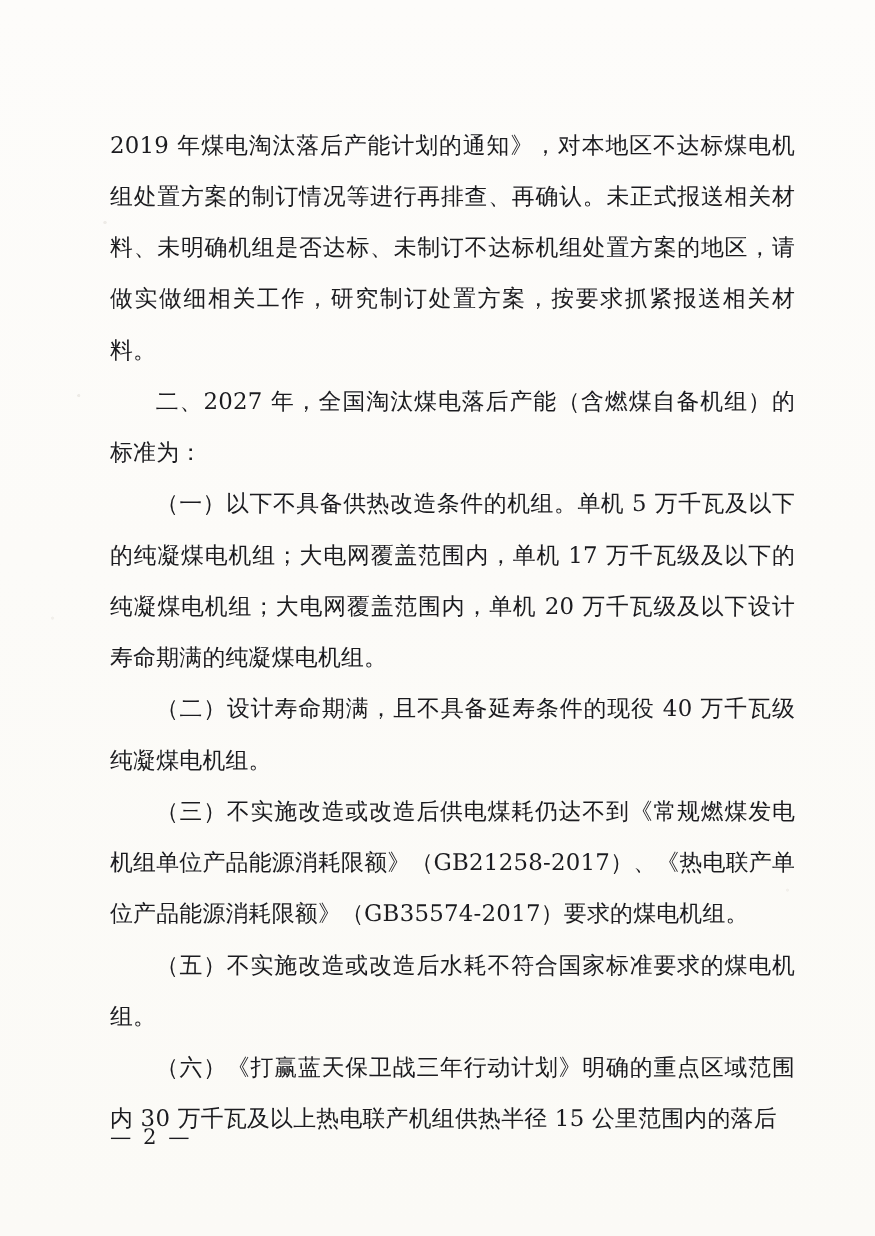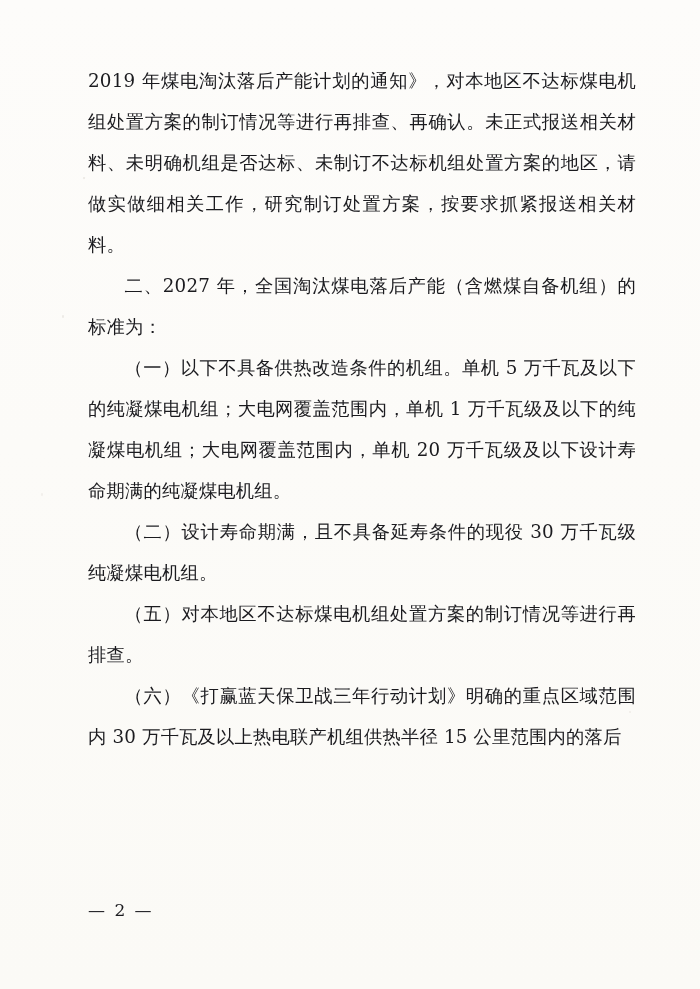--- a/index.html
+++ b/index.html
@@ -23,21 +23,21 @@
       radial-gradient(circle at 9% 32%, rgba(170,160,150,0.18) 0 1.0px, transparent 1.5px),
       radial-gradient(circle at 6% 50%, rgba(190,180,170,0.16) 0 1.0px, transparent 1.5px),
       radial-gradient(circle at 90% 72%, rgba(185,175,165,0.14) 0 1.0px, transparent 1.5px),
       radial-gradient(circle at 78% 12%, rgba(185,175,165,0.12) 0 1.0px, transparent 1.5px),
       linear-gradient(180deg, #fdfcfa 0%, #fcfbf8 45%, #fbfaf6 100%);
     pointer-events: none;
   }
   .page {
     position: absolute;
     inset: 0;
-    padding: 60px 64px 0 88px;
+    padding: 96px 64px 0 88px;
     box-sizing: border-box;
   }
   .body-text {
     font-size: 18.3px;
     line-height: 41px;
     color: #1b1b1f;
     text-align: justify;
     text-justify: inter-ideograph;
     letter-spacing: 0.2px;
   }
@@ -64,22 +64,23 @@
 </style>
 </head>
 <body>
 
 <div class="paper"></div>
 
 <div class="page">
   <div class="body-text">
     <p class="para">2019 年煤电淘汰落后产能计划的通知》，对本地区不达标煤电机组处置方案的制订情况等进行再排查、再确认。未正式报送相关材料、未明确机组是否达标、未制订不达标机组处置方案的地区，请做实做细相关工作，研究制订处置方案，按要求抓紧报送相关材料。</p>
     <p class="indent">二、2027 年，全国淘汰煤电落后产能（含燃煤自备机组）的标准为：</p>
-    <p class="indent">（一）以下不具备供热改造条件的机组。单机 5 万千瓦及以下的纯凝煤电机组；大电网覆盖范围内，单机 1 万千瓦级及以下的纯凝煤电机组；大电网覆盖范围内，单机 20 万千瓦级及以下设计寿命期满的纯凝煤电机组。</p>
-    <p class="indent">（二）设计寿命期满，且不具备延寿条件的现役 30 万千瓦级纯凝煤电机组。</p>
-    <p class="indent">（五）对本地区不达标煤电机组处置方案的制订情况等进行再排查。</p>
+    <p class="indent">（一）以下不具备供热改造条件的机组。单机 5 万千瓦及以下的纯凝煤电机组；大电网覆盖范围内，单机 17 万千瓦级及以下的纯凝煤电机组；大电网覆盖范围内，单机 20 万千瓦级及以下设计寿命期满的纯凝煤电机组。</p>
+    <p class="indent">（二）设计寿命期满，且不具备延寿条件的现役 40 万千瓦级纯凝煤电机组。</p>
+    <p class="indent">（三）不实施改造或改造后供电煤耗仍达不到《常规燃煤发电机组单位产品能源消耗限额》（GB21258-2017）、《热电联产单位产品能源消耗限额》（GB35574-2017）要求的煤电机组。</p>
+    <p class="indent">（五）不实施改造或改造后水耗不符合国家标准要求的煤电机组。</p>
     <p class="indent">（六）《打赢蓝天保卫战三年行动计划》明确的重点区域范围内 30 万千瓦及以上热电联产机组供热半径 15 公里范围内的落后</p>
   </div>
 </div>
 
 <div class="footer">
   <span>— 2 —</span>
 </div>
 
 </body></html>

